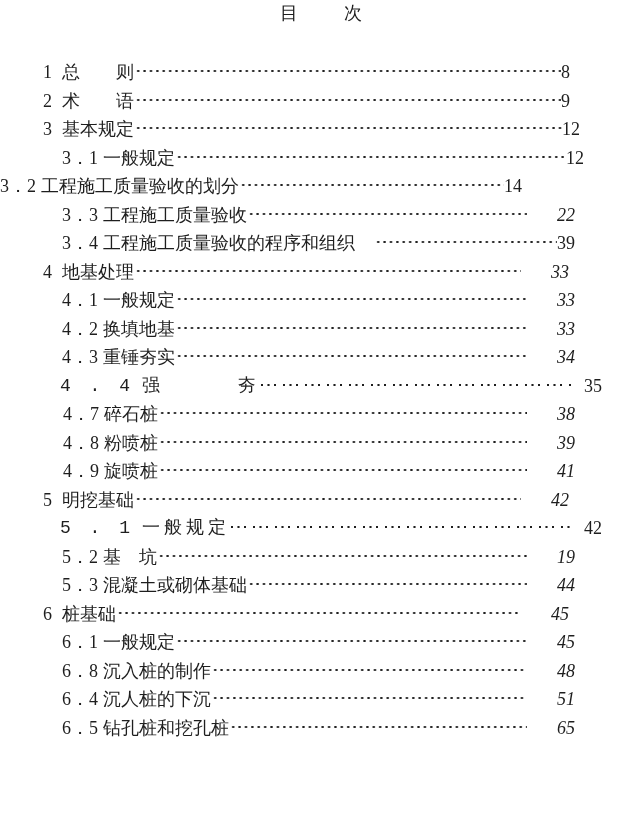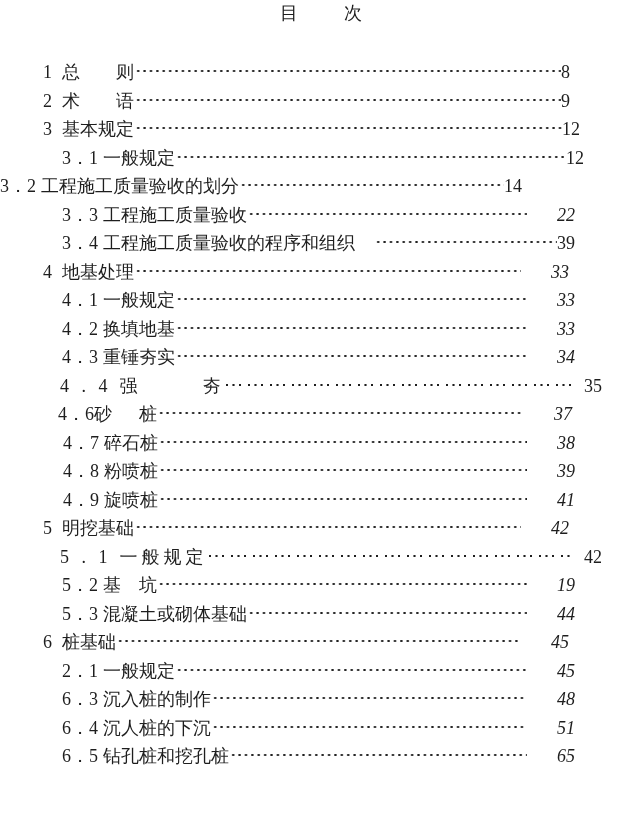--- a/index.html
+++ b/index.html
@@ -43,21 +43,21 @@
       flex: 1 1 auto;
       min-width: 0;
       height: 6px;
       position: relative;
       top: -1px;
       background-image: radial-gradient(circle, #1e1e1e 0.9px, transparent 1.4px);
       background-size: 6.4px 6px;
       background-repeat: repeat-x;
       background-position: 1px 50%;
     }
-    .spaced .num, .spaced .ttl { letter-spacing: 4px; }
+    .spaced .num, .spaced .ttl { letter-spacing: 4px; font-family: Liberation Mono, monospace; }
     .spaced .num { margin-right: 8px; }
     .spaced .lead {
       background-image:
         radial-gradient(circle at 2px 50%, #1e1e1e 0.9px, transparent 1.4px),
         radial-gradient(circle at 8.5px 50%, #1e1e1e 0.9px, transparent 1.4px),
         radial-gradient(circle at 15px 50%, #1e1e1e 0.9px, transparent 1.4px);
       background-size: 22px 6px, 22px 6px, 22px 6px;
       background-repeat: repeat-x;
       background-position: 0 50%, 0 50%, 0 50%;
     }
@@ -153,26 +153,20 @@
   </div>
 
   <div class="row lv2 spaced gap4" style="margin-left:60px;width:542px">
     <span class="num">4 . 4</span>
     <span class="ttl">强　　  夯</span>
     <span class="lead"></span>
     <span class="pg">35</span>
   </div>
 
 
-  <div class="row lv2 tight gap12" style="margin-left:58px;width:514px">
-    <span class="num">4．6</span>
-    <span class="ttl">砂　  桩</span>
-    <span class="lead"></span>
-    <span class="pg">37</span>
-  </div>
 
   <div class="row lv2 gap12" style="margin-left:63px;width:512px">
     <span class="num">4．7</span>
     <span class="ttl">碎石桩</span>
     <span class="lead"></span>
     <span class="pg">38</span>
   </div>
 
   <div class="row lv2 gap12" style="margin-left:63px;width:512px">
     <span class="num">4．8</span>
@@ -217,29 +211,29 @@
   </div>
 
   <div class="row lv1 gap12" style="margin-left:43px;width:526px">
     <span class="num">6</span>
     <span class="ttl">桩基础</span>
     <span class="lead"></span>
     <span class="pg">45</span>
   </div>
 
   <div class="row lv2 gap12" style="margin-left:62px;width:513px">
-    <span class="num">2．1</span>
+    <span class="num">6．1</span>
     <span class="ttl">一般规定</span>
     <span class="lead"></span>
     <span class="pg">45</span>
   </div>
 
 
   <div class="row lv2 gap12" style="margin-left:62px;width:513px">
-    <span class="num">6．3</span>
+    <span class="num">6．8</span>
     <span class="ttl">沉入桩的制作</span>
     <span class="lead"></span>
     <span class="pg">48</span>
   </div>
 
   <div class="row lv2 gap12" style="margin-left:62px;width:513px">
     <span class="num">6．4</span>
     <span class="ttl">沉人桩的下沉</span>
     <span class="lead"></span>
     <span class="pg">51</span>

